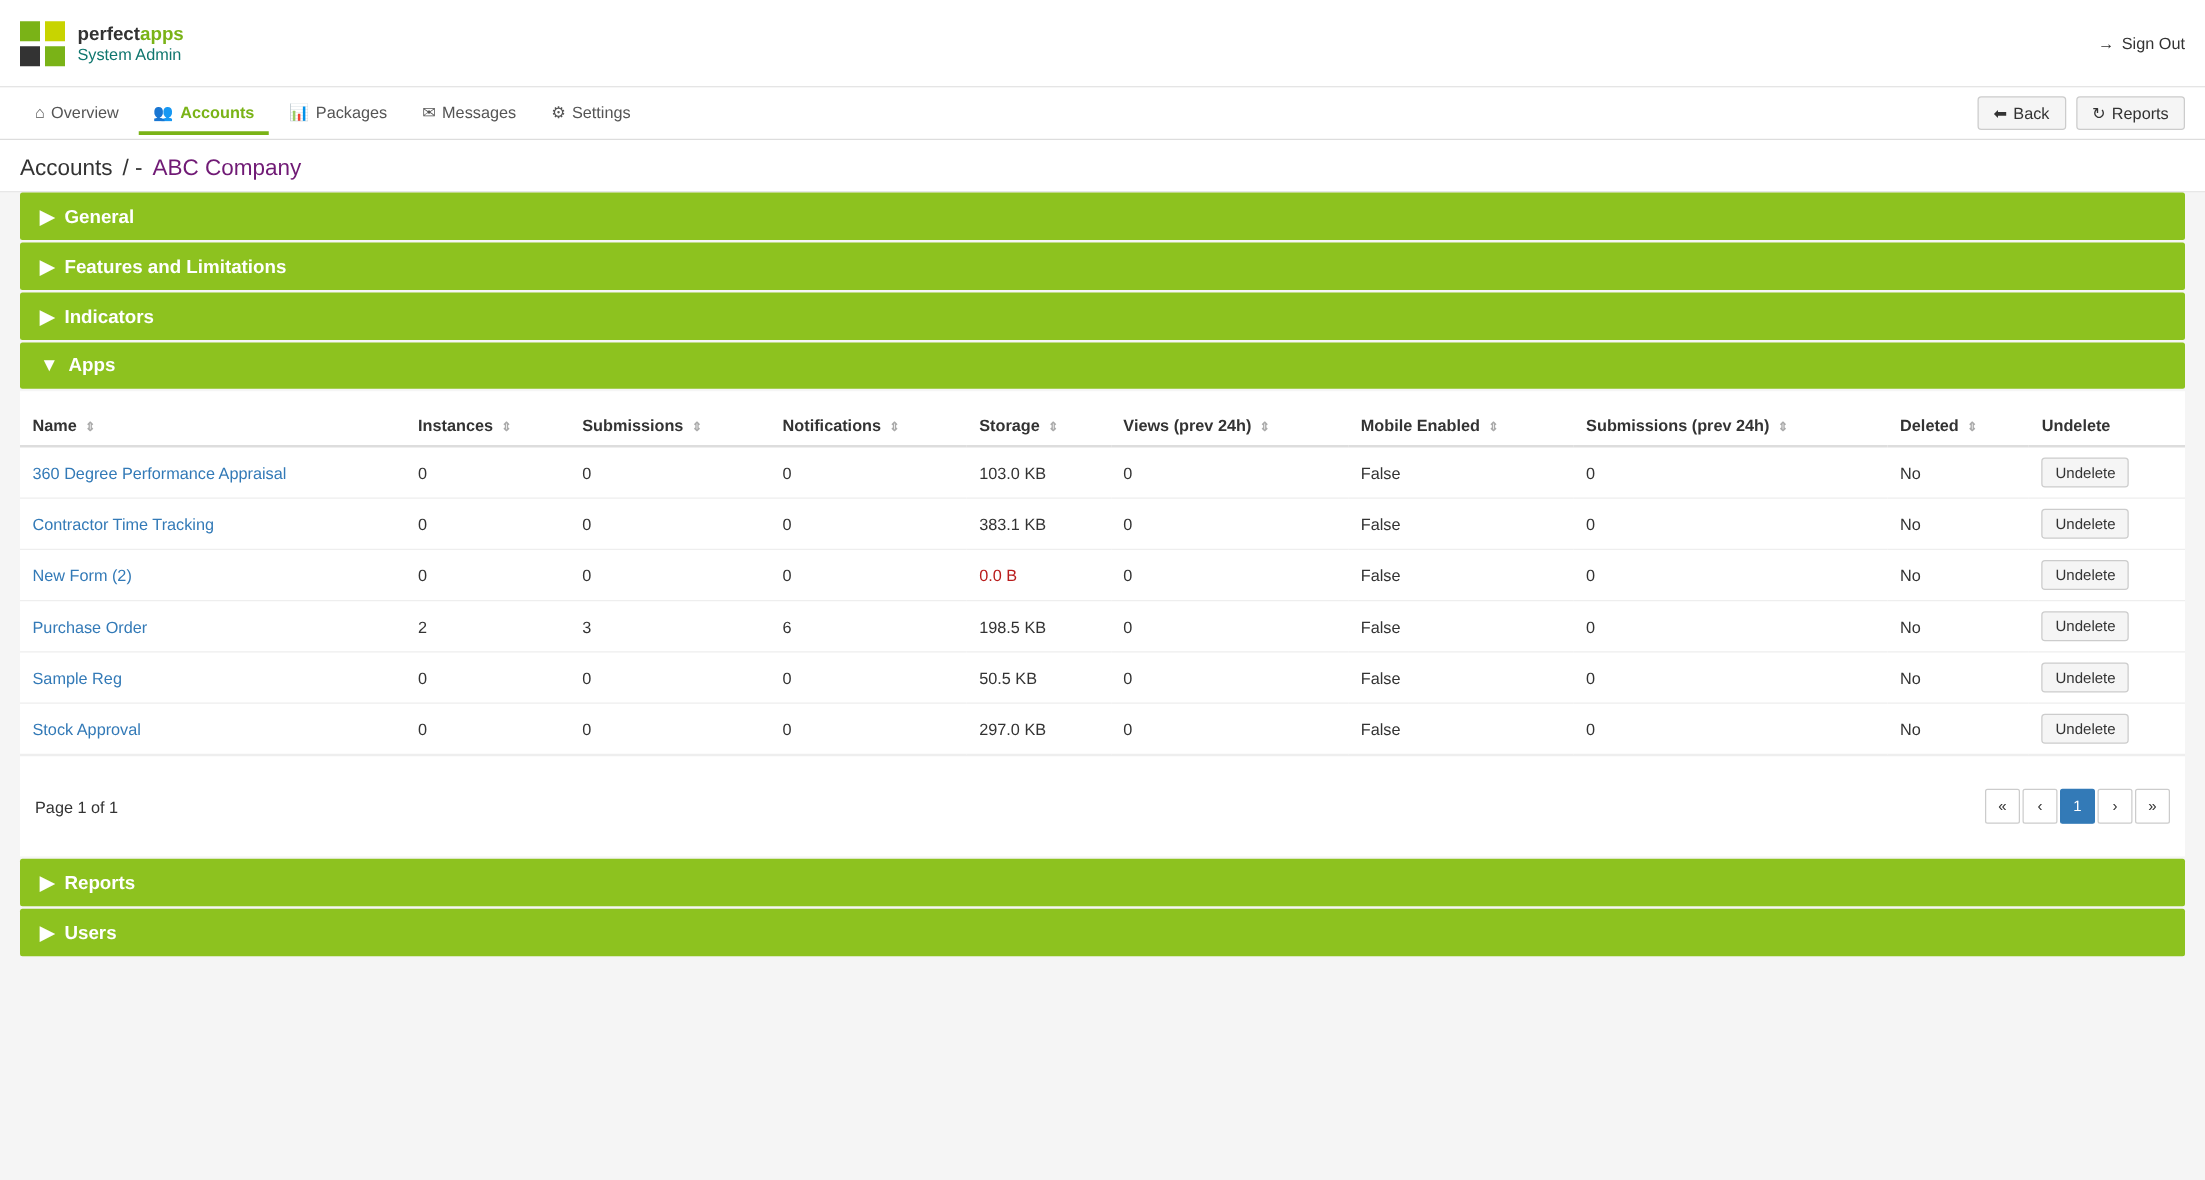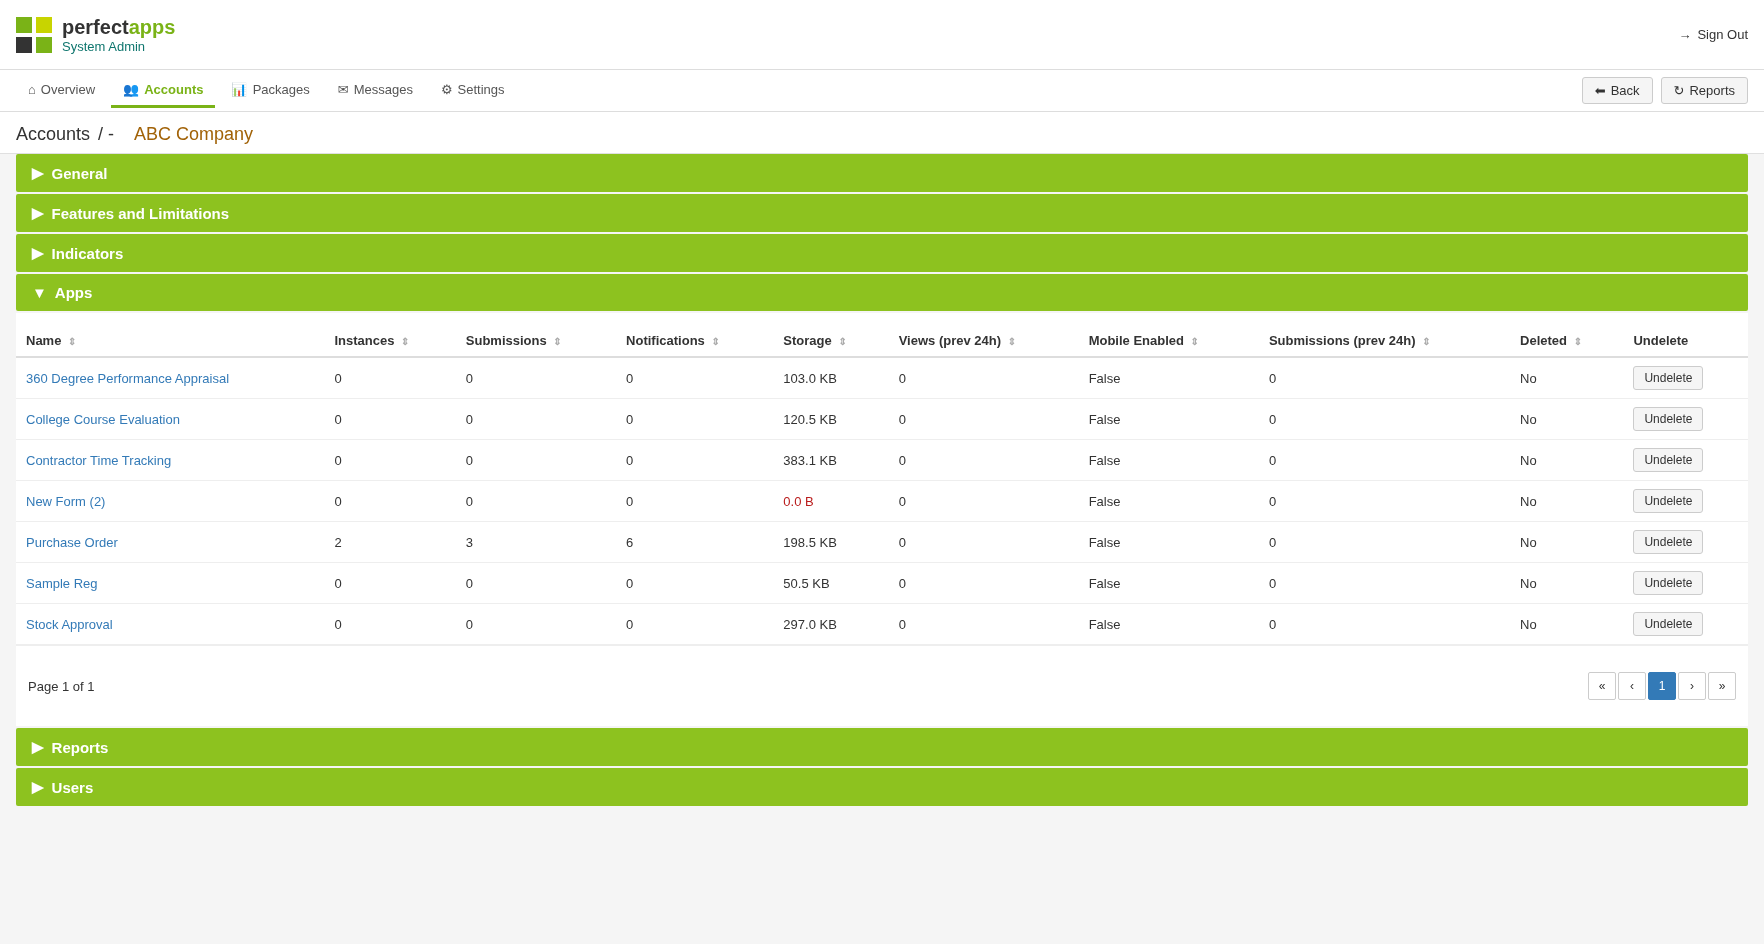--- a/index.html
+++ b/index.html
@@ -15,21 +15,21 @@
       justify-content: space-between;
       height: 70px;
     }
     .logo-area { display: flex; align-items: center; gap: 10px; }
     .logo-icon { width: 36px; height: 36px; position: relative; }
     .logo-square-tl { position: absolute; top: 0; left: 0; width: 16px; height: 16px; background: #7ab317; }
     .logo-square-tr { position: absolute; top: 0; right: 0; width: 16px; height: 16px; background: #c8d400; }
     .logo-square-bl { position: absolute; bottom: 0; left: 0; width: 16px; height: 16px; background: #333; }
     .logo-square-br { position: absolute; bottom: 0; right: 0; width: 16px; height: 16px; background: #7ab317; }
     .logo-text { display: flex; flex-direction: column; }
-    .logo-name { font-size: 20px; font-weight: bold; }
+    .logo-name { font-size: 15px; font-weight: bold; }
     .logo-name span.perfect { color: #333; }
     .logo-name span.apps { color: #7ab317; }
     .logo-sub { font-size: 13px; color: #0f766e; }
     .sign-out { display: flex; align-items: center; gap: 6px; color: #333; font-size: 13px; cursor: pointer; }
 
     
     .nav-bar {
       background: #fff;
       border-bottom: 1px solid #ddd;
       padding: 0 16px;
@@ -55,21 +55,21 @@
       background: #f5f5f5; border: 1px solid #ccc; border-radius: 3px;
     }
 
     
     .breadcrumb-area {
       padding: 12px 16px 8px;
       background: #fff;
       border-bottom: 1px solid #e0e0e0;
     }
     .breadcrumb { font-size: 18px; color: #333; display: flex; align-items: center; gap: 8px; }
-    .breadcrumb .company { color: #a16207; margin-left: 12px; }
+    .breadcrumb .company { color: #701a75; }
 
     
     .content { padding: 0 16px 16px; background: #f5f5f5; }
 
     
     .section-header {
       background: #8dc21f;
       color: #fff;
       padding: 10px 16px;
       font-size: 15px;
@@ -259,34 +259,20 @@
       <td class="">103.0 KB</td>
       <td>0</td>
       <td>False</td>
       <td>0</td>
       <td>No</td>
       <td>
         <button class="undelete-btn">Undelete</button>
       </td>
     </tr>
           <tr>
-      <td class="link">College Course Evaluation</td>
-      <td>0</td>
-      <td>0</td>
-      <td>0</td>
-      <td class="">120.5 KB</td>
-      <td>0</td>
-      <td>False</td>
-      <td>0</td>
-      <td>No</td>
-      <td>
-        <button class="undelete-btn">Undelete</button>
-      </td>
-    </tr>
-          <tr>
       <td class="link">Contractor Time Tracking</td>
       <td>0</td>
       <td>0</td>
       <td>0</td>
       <td class="">383.1 KB</td>
       <td>0</td>
       <td>False</td>
       <td>0</td>
       <td>No</td>
       <td>

